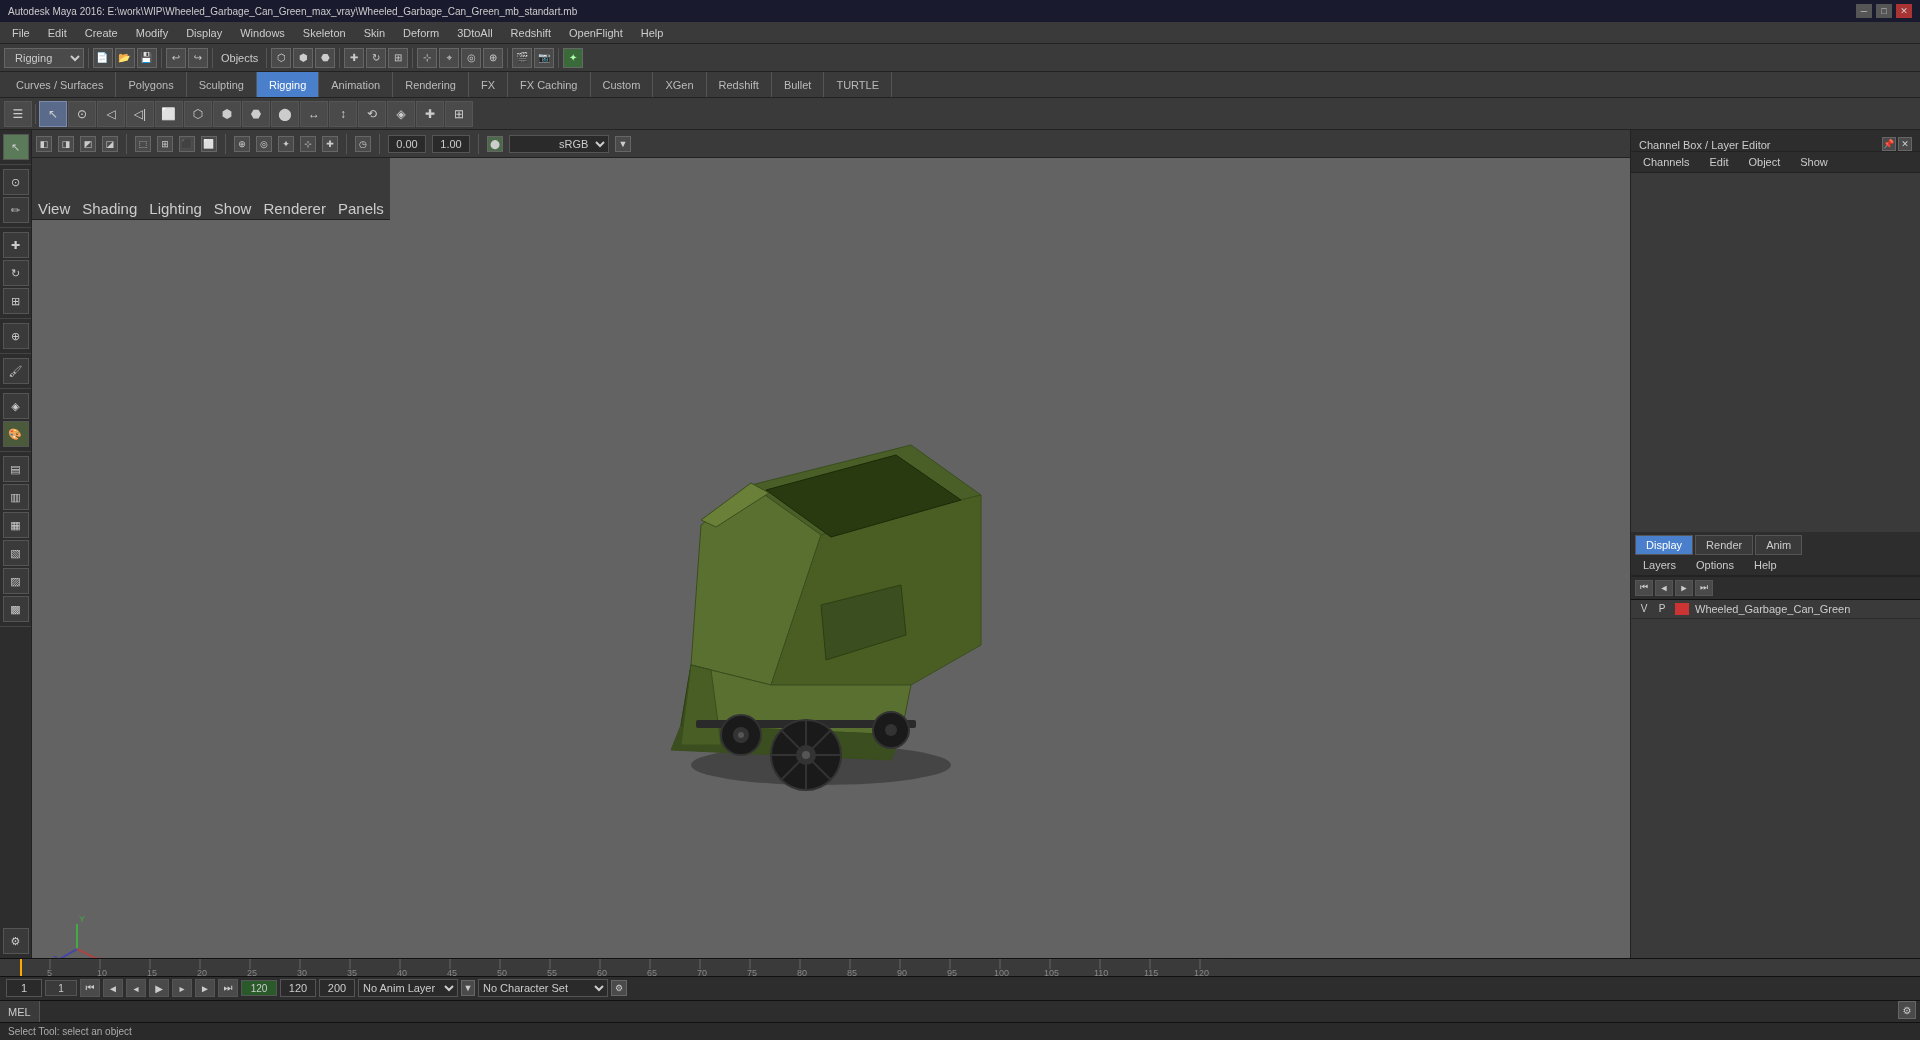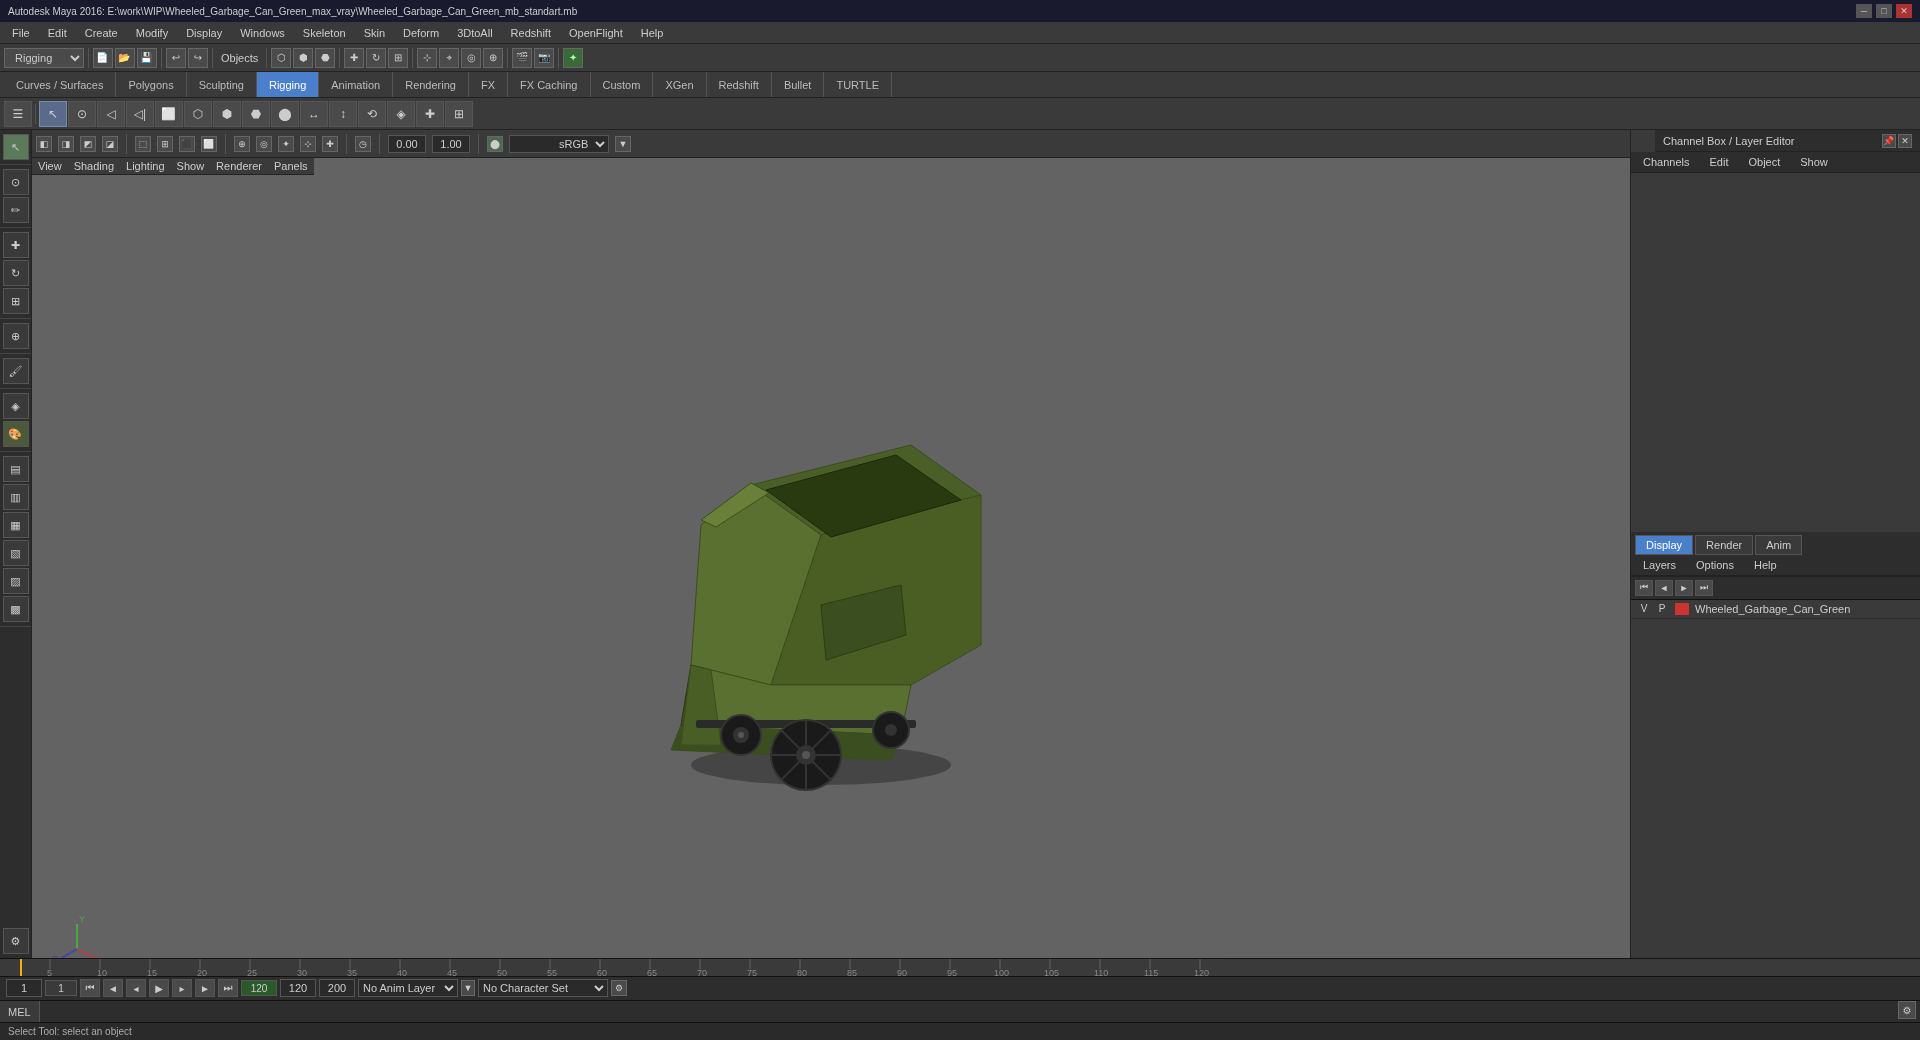--- a/index.html
+++ b/index.html
@@ -80,41 +80,41 @@
     .left-sep { width: 100%; height: 1px; background: #444; margin: 2px 0; }
 
     
     #viewport {
       flex: 1; background: #636363; position: relative; overflow: hidden;
     }
     #viewport-toolbar {
       height: 28px; background: #3a3a3a; border-bottom: 1px solid #222;
       display: flex; align-items: center; padding: 0 4px; gap: 6px;
     }
-    .vp-menu { padding: 2px 6px; cursor: pointer; color: #ccc; font-size: 11px; }
+    .vp-menu { padding: 2px 6px; cursor: pointer; color: #ccc; font-size: 15px; margin-top: 40px; }
     #viewport-canvas { width: 100%; height: calc(100% - 28px); position: relative; background: #636363; }
 
     
     #garbage-can-container {
       position: absolute; top: 50%; left: 50%; transform: translate(-50%, -50%);
     }
 
     
     #world-axis {
       position: absolute; bottom: 20px; left: 20px;
     }
 
     
     #right-panel {
       width: 290px; background: #3a3a3a; border-left: 1px solid #222;
       display: flex; flex-direction: column;
     }
     #right-panel-header {
-      height: 22px; background: #2d2d2d; display: flex; align-items: center;
-      justify-content: space-between; padding: 0 8px; border-bottom: 1px solid #222; margin-left: 24px;
+      height: 22px; background: #2d2d2d; display: flex; align-items: flex-end;
+      justify-content: space-between; padding: 0 8px; border-bottom: 1px solid #222;
     }
     #right-panel-tabs {
       display: flex; padding: 4px 4px 0; gap: 2px; background: #2d2d2d;
     }
     .rp-tab {
       padding: 3px 10px; background: #3a3a3a; border: 1px solid #555;
       cursor: pointer; color: #ccc; font-size: 11px;
     }
     .rp-tab.active { background: #4a7fcb; color: #fff; }
     #right-panel-subtabs {

